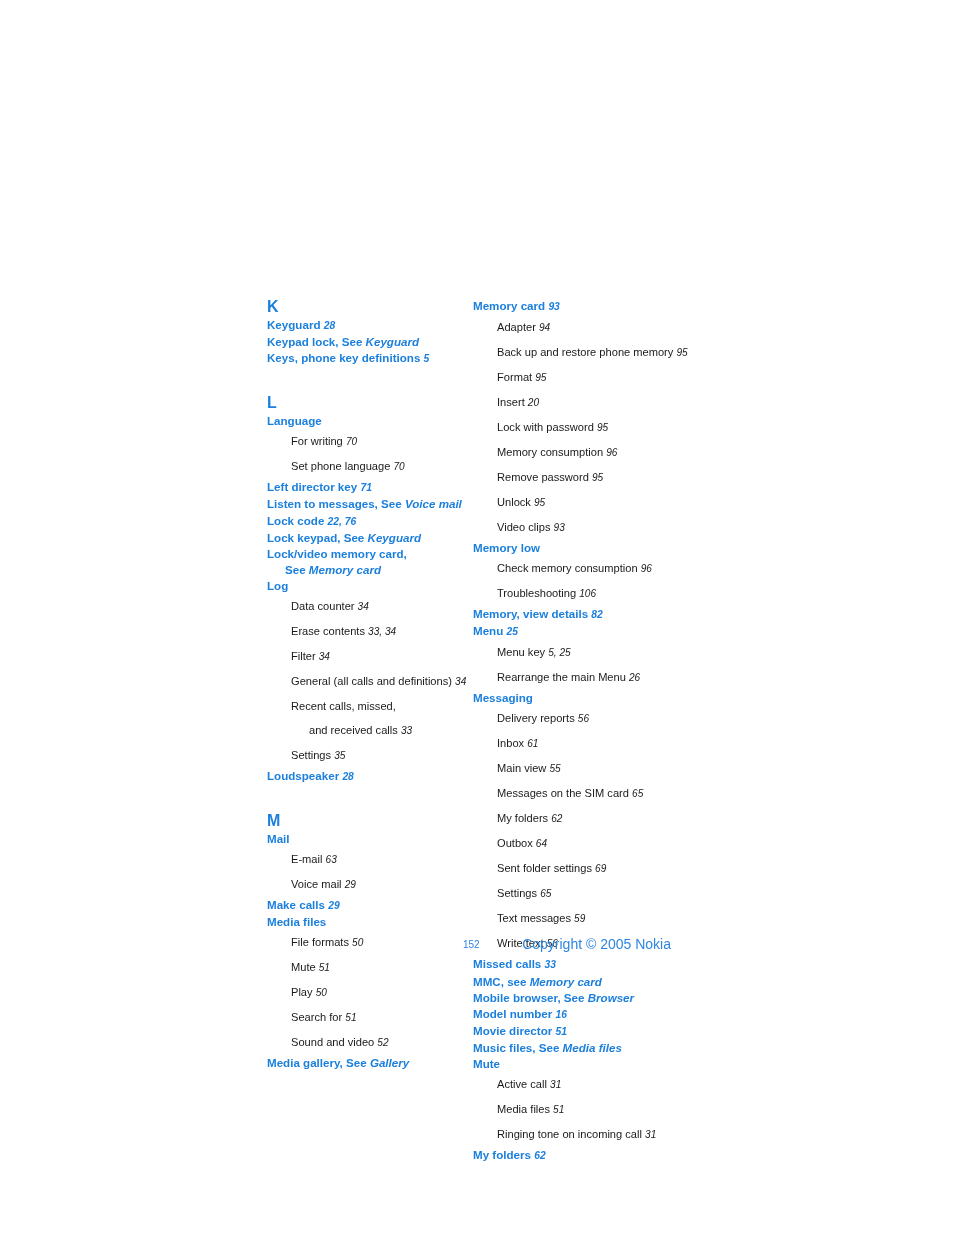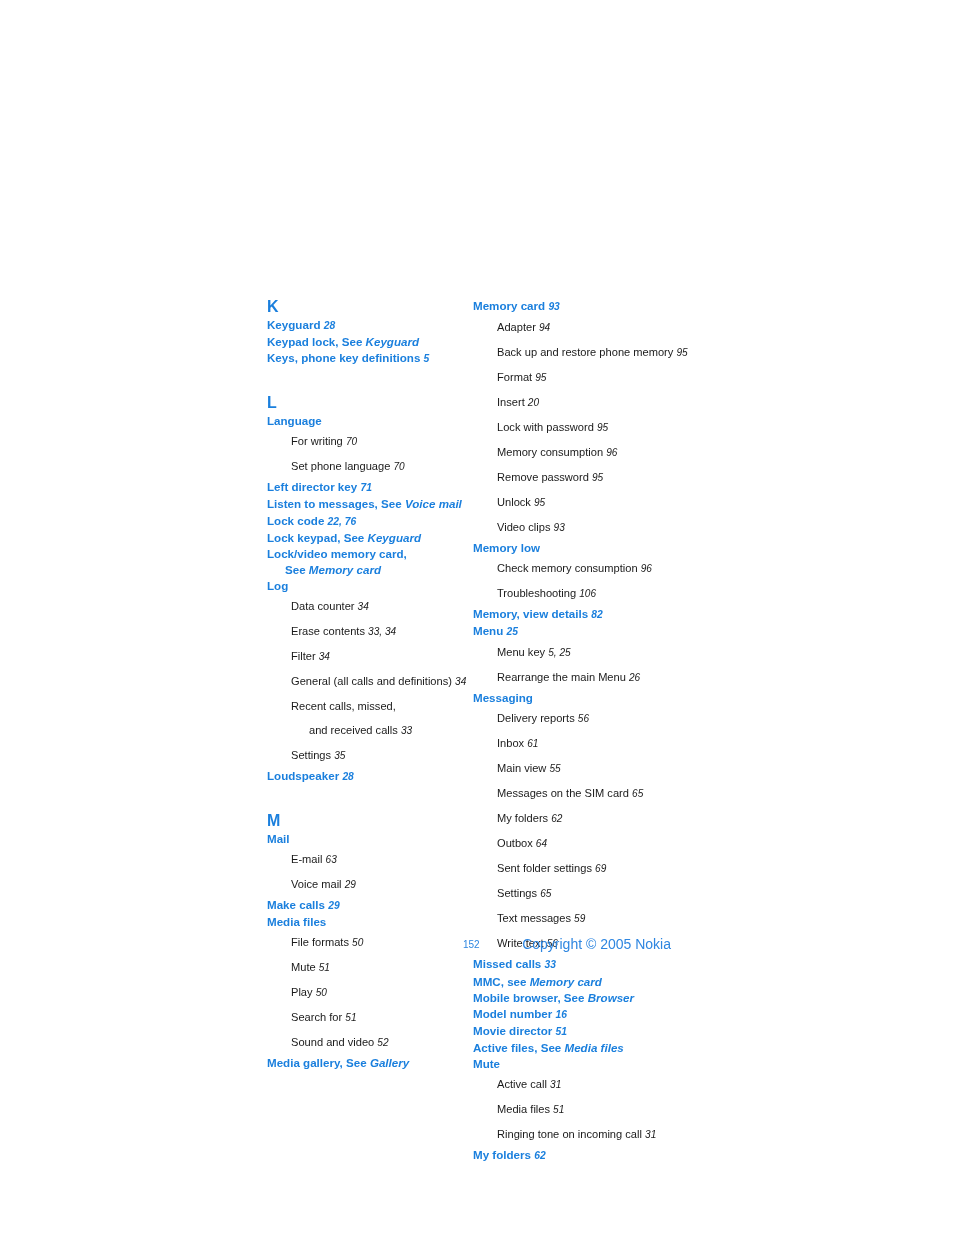--- a/index.html
+++ b/index.html
@@ -188,21 +188,21 @@
         <div class="sub"><span>Outbox </span><span class="pg">64</span></div>
         <div class="sub"><span>Sent folder settings </span><span class="pg">69</span></div>
         <div class="sub"><span>Settings </span><span class="pg">65</span></div>
         <div class="sub"><span>Text messages </span><span class="pg">59</span></div>
         <div class="sub"><span>Write text </span><span class="pg">56</span></div>
         <div class="entry"><span>Missed calls </span><span class="pg">33</span></div>
         <div class="entry"><span>MMC, see </span><span class="xref">Memory card</span></div>
         <div class="entry"><span>Mobile browser, See </span><span class="xref">Browser</span></div>
         <div class="entry"><span>Model number </span><span class="pg">16</span></div>
         <div class="entry"><span>Movie director </span><span class="pg">51</span></div>
-        <div class="entry"><span>Active files, See </span><span class="xref">Media files</span></div>
+        <div class="entry"><span>Music files, See </span><span class="xref">Media files</span></div>
         <div class="entry"><span>Mute</span></div>
         <div class="sub"><span>Active call </span><span class="pg">31</span></div>
         <div class="sub"><span>Media files </span><span class="pg">51</span></div>
         <div class="sub"><span>Ringing tone on incoming call </span><span class="pg">31</span></div>
         <div class="entry"><span>My folders </span><span class="pg">62</span></div>
       </div>
   </div>
 
   <div class="footer">
     <div class="pagenum">152</div>

